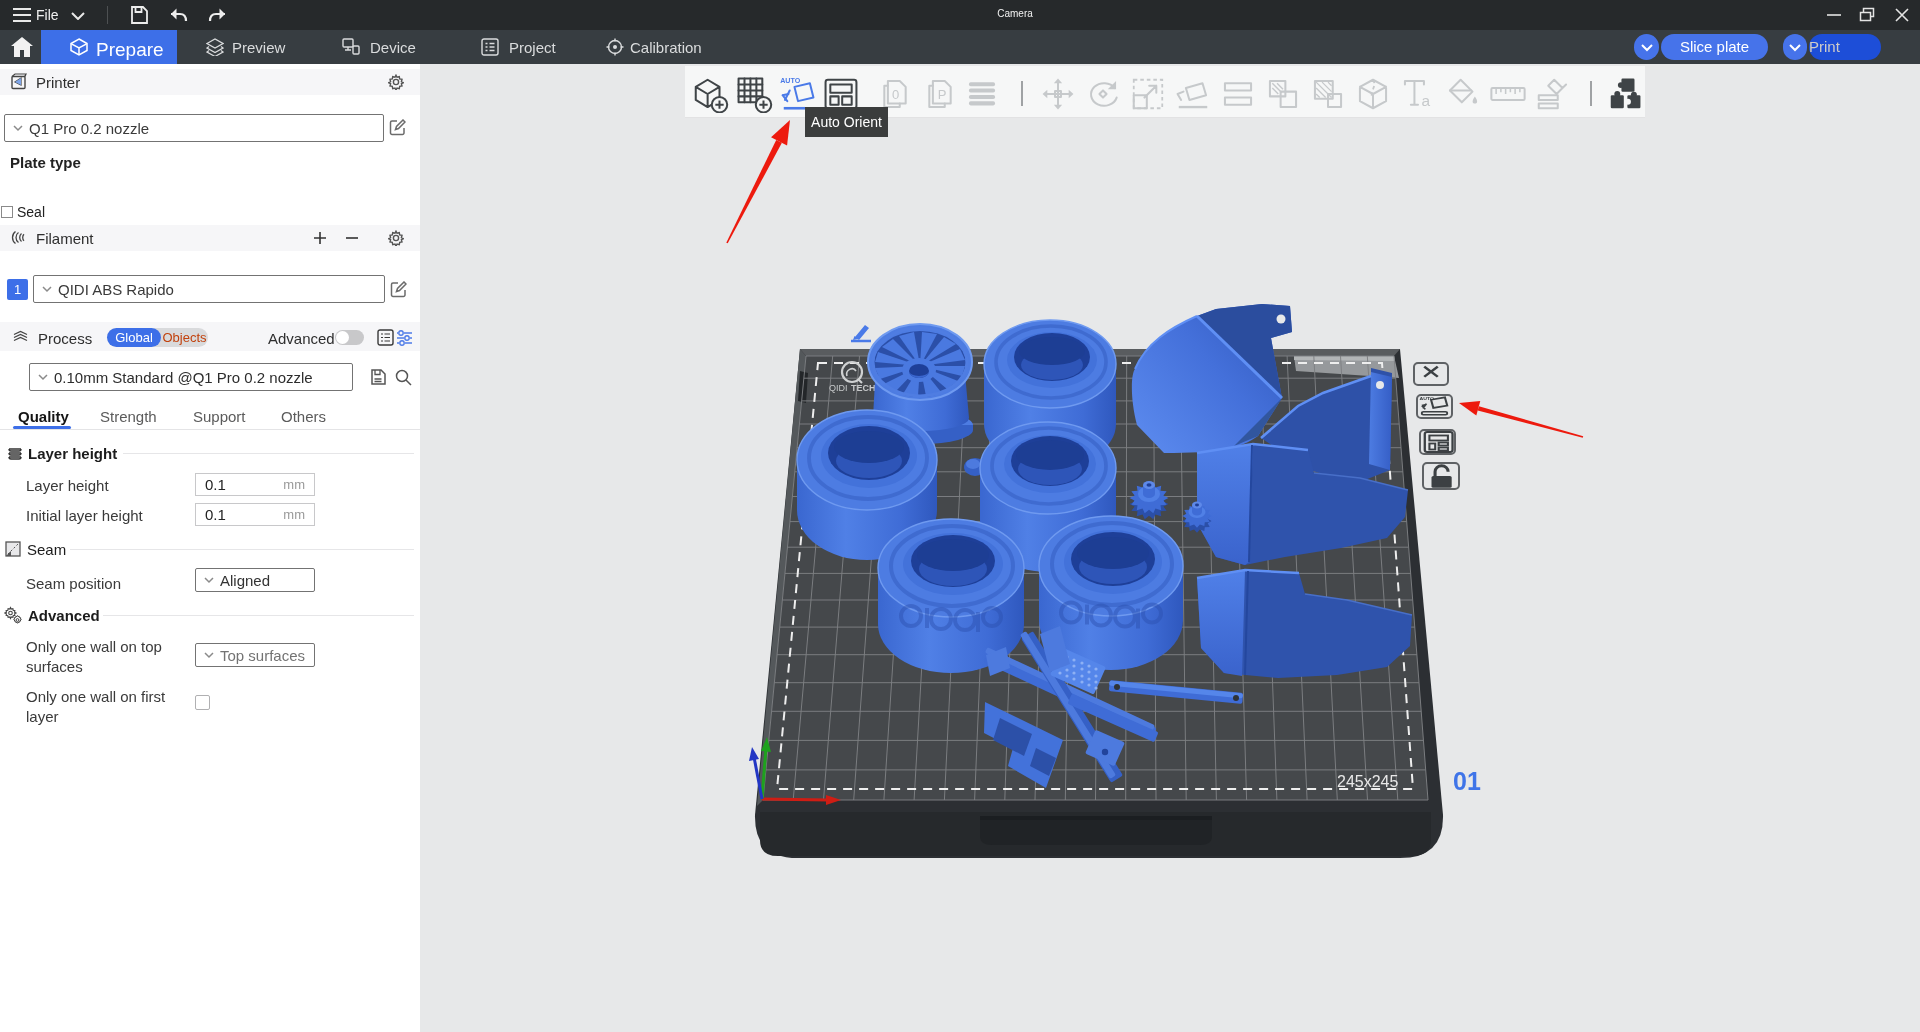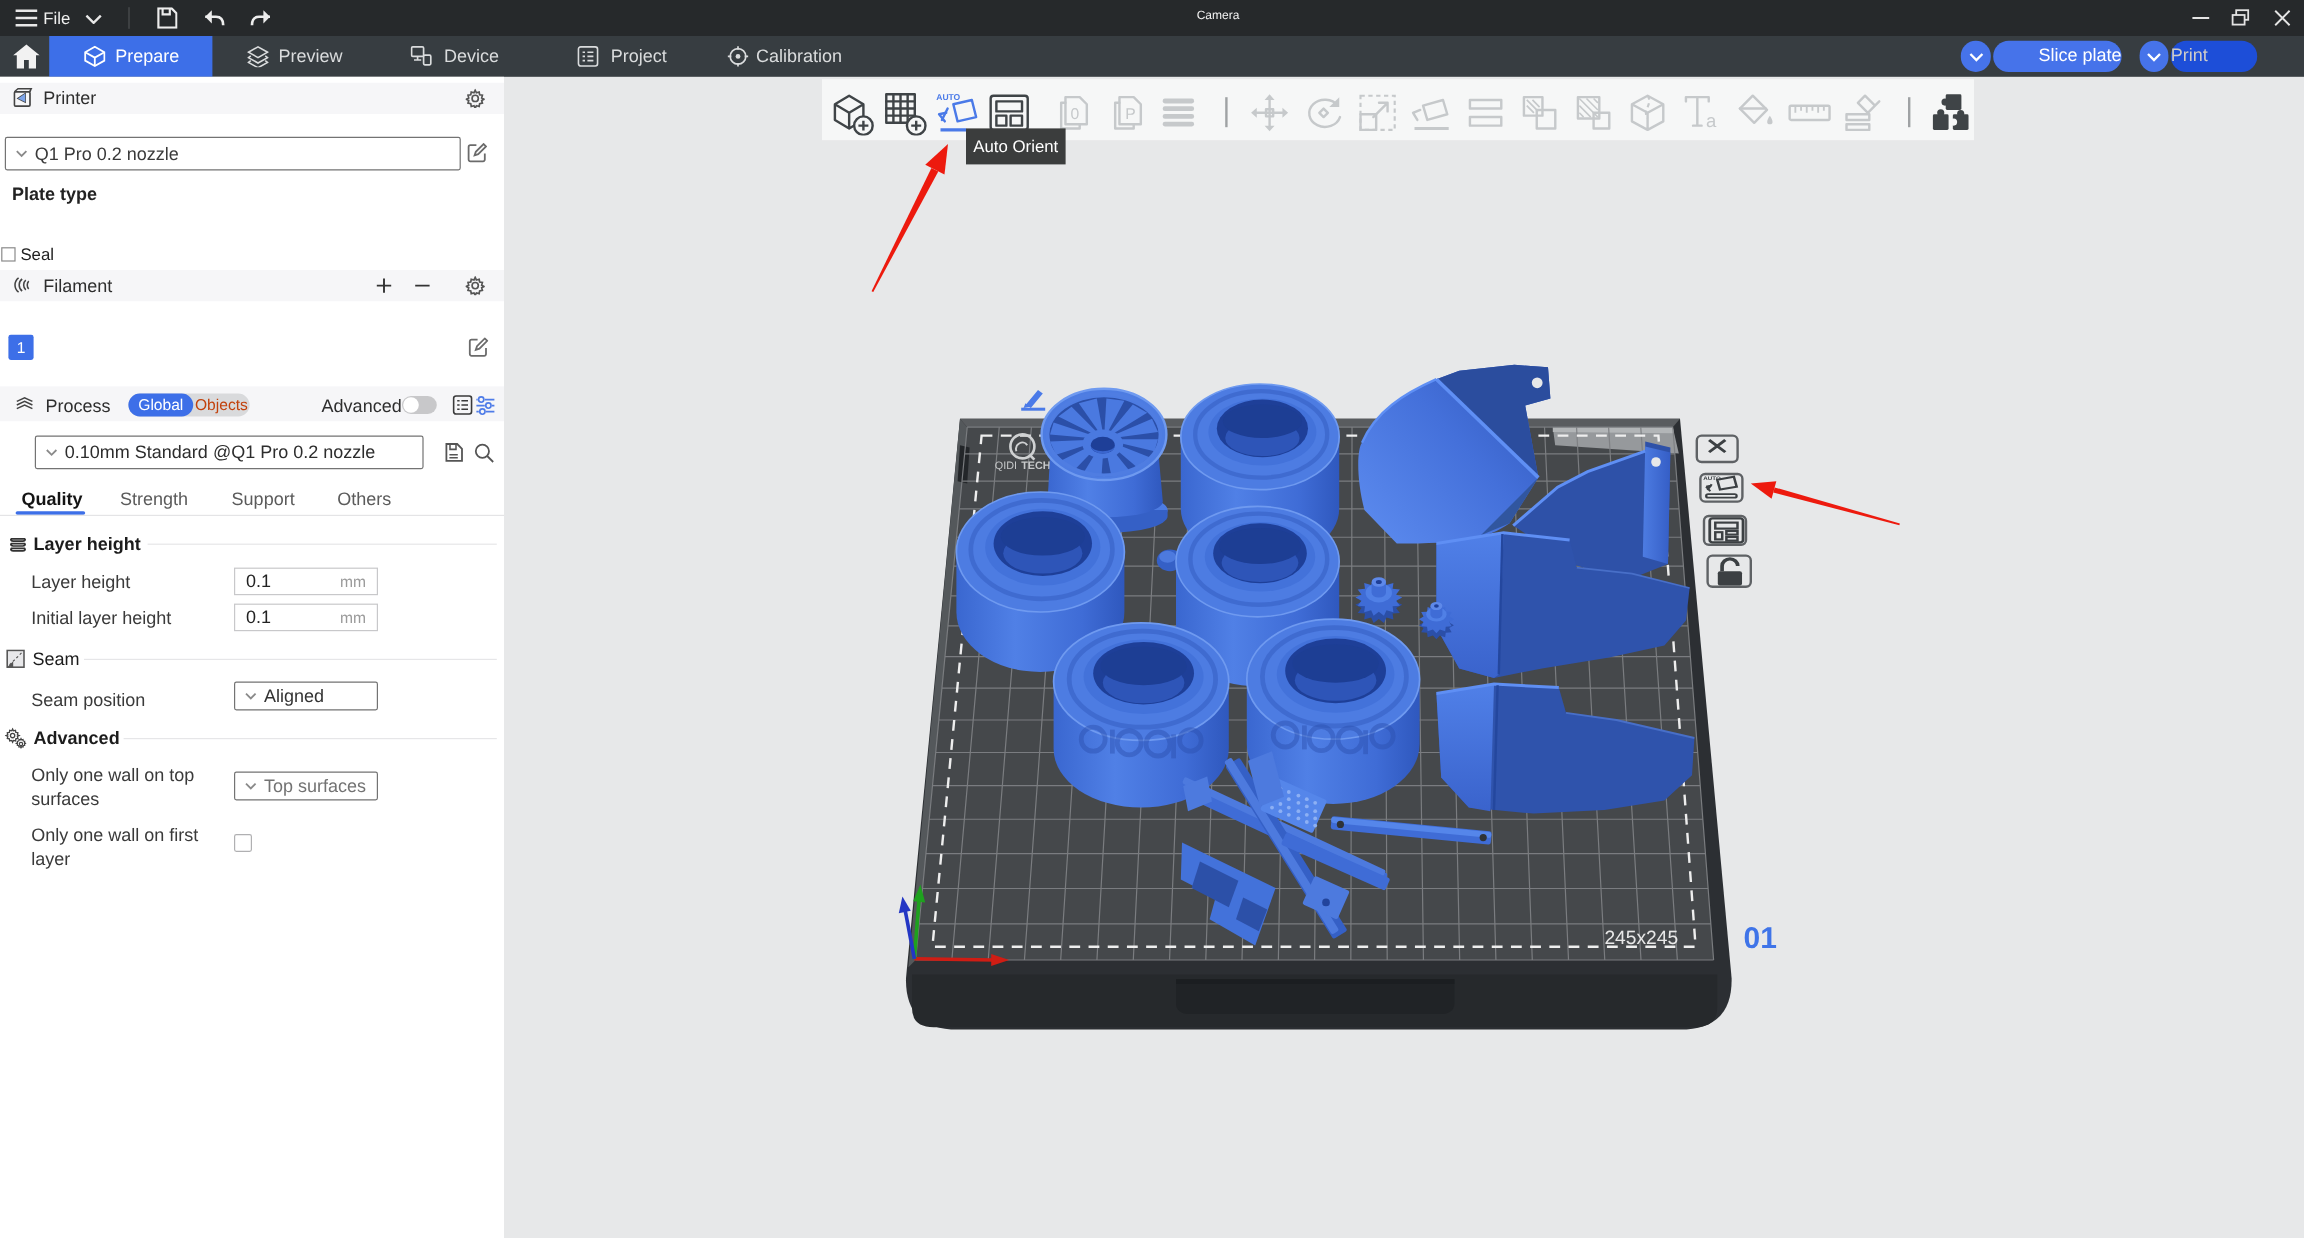--- a/index.html
+++ b/index.html
@@ -278,21 +278,21 @@
   </div>
 <div class="a tabbar">
     <svg class="a" style="left:10px;top:6px" width="24" height="22" viewBox="0 0 24 22">
       <path d="M12 1L1 10h3v11h6v-7h4v7h6V10h3z" fill="#f2f2f2"></path>
     </svg>
     <div class="a" style="left:41px;top:0;width:136px;height:34px;background:#3d6fe8"></div>
     <svg class="a" style="left:70px;top:8px" width="18" height="18" viewBox="0 0 18 18">
       <path d="M9 1l8 4.5v7L9 17l-8-4.5v-7z" fill="none" stroke="#fff" stroke-width="1.5"></path>
       <path d="M1.4 5.8L9 10l7.6-4.2M9 10v7" fill="none" stroke="#fff" stroke-width="1.5"></path>
     </svg>
-    <div class="a" style="left:96px;top:9px;font-size:15px;color:#fff">Prepare</div>
+    <div class="a" style="left:96px;top:9px;font-size:19px;color:#fff">Prepare</div>
     <svg class="a" style="left:206px;top:8px" width="18" height="18" viewBox="0 0 18 18">
       <path d="M1 5.5L9 1l8 4.5L9 10z M3 8.5l-2 1.5L9 14.5 17 10l-2-1.5 M3 12.5L1 14l8 4.5L17 14l-2-1.5" fill="none" stroke="#dadcdd" stroke-width="1.3"></path>
     </svg>
     <div class="a" style="left:232px;top:9px;font-size:15px;color:#dadcdd">Preview</div>
     <svg class="a" style="left:342px;top:8px" width="18" height="18" viewBox="0 0 18 18">
       <rect x="1" y="1" width="10" height="8" rx="1" fill="none" stroke="#dadcdd" stroke-width="1.4"></rect>
       <path d="M6 9v3M3 12h6" stroke="#dadcdd" stroke-width="1.4"></path>
       <rect x="11" y="8" width="6" height="8" rx="1" fill="none" stroke="#dadcdd" stroke-width="1.4"></rect>
     </svg>
     <div class="a" style="left:370px;top:9px;font-size:15px;color:#dadcdd">Device</div>
@@ -304,21 +304,21 @@
     <svg class="a" style="left:606px;top:8px" width="18" height="18" viewBox="0 0 18 18">
       <circle cx="9" cy="9" r="6.5" fill="none" stroke="#dadcdd" stroke-width="1.4"></circle>
       <circle cx="9" cy="9" r="2" fill="#dadcdd"></circle>
       <path d="M9 0.5v3M9 14.5v3M0.5 9h3M14.5 9h3" stroke="#dadcdd" stroke-width="1.4"></path>
     </svg>
     <div class="a" style="left:630px;top:9px;font-size:15px;color:#dadcdd">Calibration</div>
     <div class="a" style="left:1634px;top:4px;width:25px;height:26px;border-radius:13px;background:#4673ea"></div>
     <svg class="a" style="left:1641px;top:14px" width="12" height="8" viewBox="0 0 12 8">
       <path d="M1 1l5 5 5-5" stroke="#fff" stroke-width="2" fill="none"></path>
     </svg>
-    <div class="a" style="left:1661px;top:4px;width:107px;height:26px;border-radius:13px;background:#4673ea;color:#fff;font-size:15px;text-align:right;line-height:26px">Slice plate</div>
+    <div class="a" style="left:1661px;top:4px;width:107px;height:26px;border-radius:13px;background:#4673ea;color:#fff;font-size:15px;text-align:center;line-height:26px">Slice plate</div>
     <div class="a" style="left:1783px;top:4px;width:24px;height:26px;border-radius:13px;background:#4673ea"></div>
     <svg class="a" style="left:1789px;top:14px" width="12" height="8" viewBox="0 0 12 8">
       <path d="M1 1l5 5 5-5" stroke="#fff" stroke-width="2" fill="none"></path>
     </svg>
     <div class="a" style="left:1809px;top:4px;width:72px;height:26px;border-radius:13px;background:#1d4ed8;color:#cfccc8;font-size:15px;text-align:left;line-height:26px">Print</div>
   </div>
 <div class="a panel">
     <div class="a shead" style="top:5px;height:26px"></div>
     <svg class="a" style="left:11px;top:9px" width="17" height="17" viewBox="0 0 17 17">
       <rect x="1" y="3.5" width="13" height="12" rx="1" fill="none" stroke="#444" stroke-width="1.4"></rect>
@@ -352,20 +352,26 @@
       <path d="M7 1v12M1 7h12" stroke="#333" stroke-width="1.6"></path>
     </svg>
     <svg class="a" style="left:345px;top:167px" width="14" height="14" viewBox="0 0 14 14">
       <path d="M1 7h12" stroke="#333" stroke-width="1.6"></path>
     </svg>
     <svg class="a" style="left:388px;top:166px" width="16" height="16" viewBox="0 0 16 16">
       <path d="M8 1.2l1 2.1 2.3-.6 .4 2.3 2.3.4-.6 2.3 2.1 1-2.1 1 .6 2.3-2.3.4-.4 2.3-2.3-.6-1 2.1-1-2.1-2.3.6-.4-2.3-2.3-.4.6-2.3-2.1-1 2.1-1-.6-2.3 2.3-.4.4-2.3 2.3.6z" fill="none" stroke="#555" stroke-width="1.4"></path>
       <circle cx="8" cy="8" r="2.6" fill="none" stroke="#555" stroke-width="1.4"></circle>
     </svg>
     <div class="a" style="left:7px;top:215px;width:21px;height:21px;background:#3d6fe8;border-radius:2px;color:#fff;font-size:13px;text-align:center;line-height:21px">1</div>
+    <div class="a combo" style="left:33px;top:211px;width:352px;height:28px">
+      <svg class="chev" viewBox="0 0 10 10">
+        <path d="M1 3l4 4 4-4" stroke="#8a8a8a" stroke-width="1.5" fill="none"></path>
+      </svg>
+      <span class="t15" style="color:#3a3a3a">QIDI ABS Rapido</span>
+    </div>
     <svg class="a" style="left:390px;top:217px" width="17" height="17" viewBox="0 0 17 17">
       <path d="M8 2H3a1.5 1.5 0 0 0-1.5 1.5V14A1.5 1.5 0 0 0 3 15.5h10.5A1.5 1.5 0 0 0 15 14V9" fill="none" stroke="#6b6b6b" stroke-width="1.5"></path>
       <path d="M6.5 10.5l1-3L14 1l2 2-6.5 6.5z" fill="none" stroke="#6b6b6b" stroke-width="1.5"></path>
     </svg>
     <div class="a shead" style="top:258px;height:29px"></div>
     <svg class="a" style="left:12px;top:265px" width="17" height="17" viewBox="0 0 17 17">
       <path d="M2 5.5L8.5 2.5 15 5.5M2 8.5L8.5 5.5 15 8.5M2 11.5L8.5 8.5 15 11.5" fill="none" stroke="#444" stroke-width="1.3"></path>
     </svg>
     <div class="a t15" style="left:38px;top:266px">Process</div>
     <div class="a" style="left:107px;top:264px;width:101px;height:19px;border-radius:10px;background:#d9dadc"></div>

